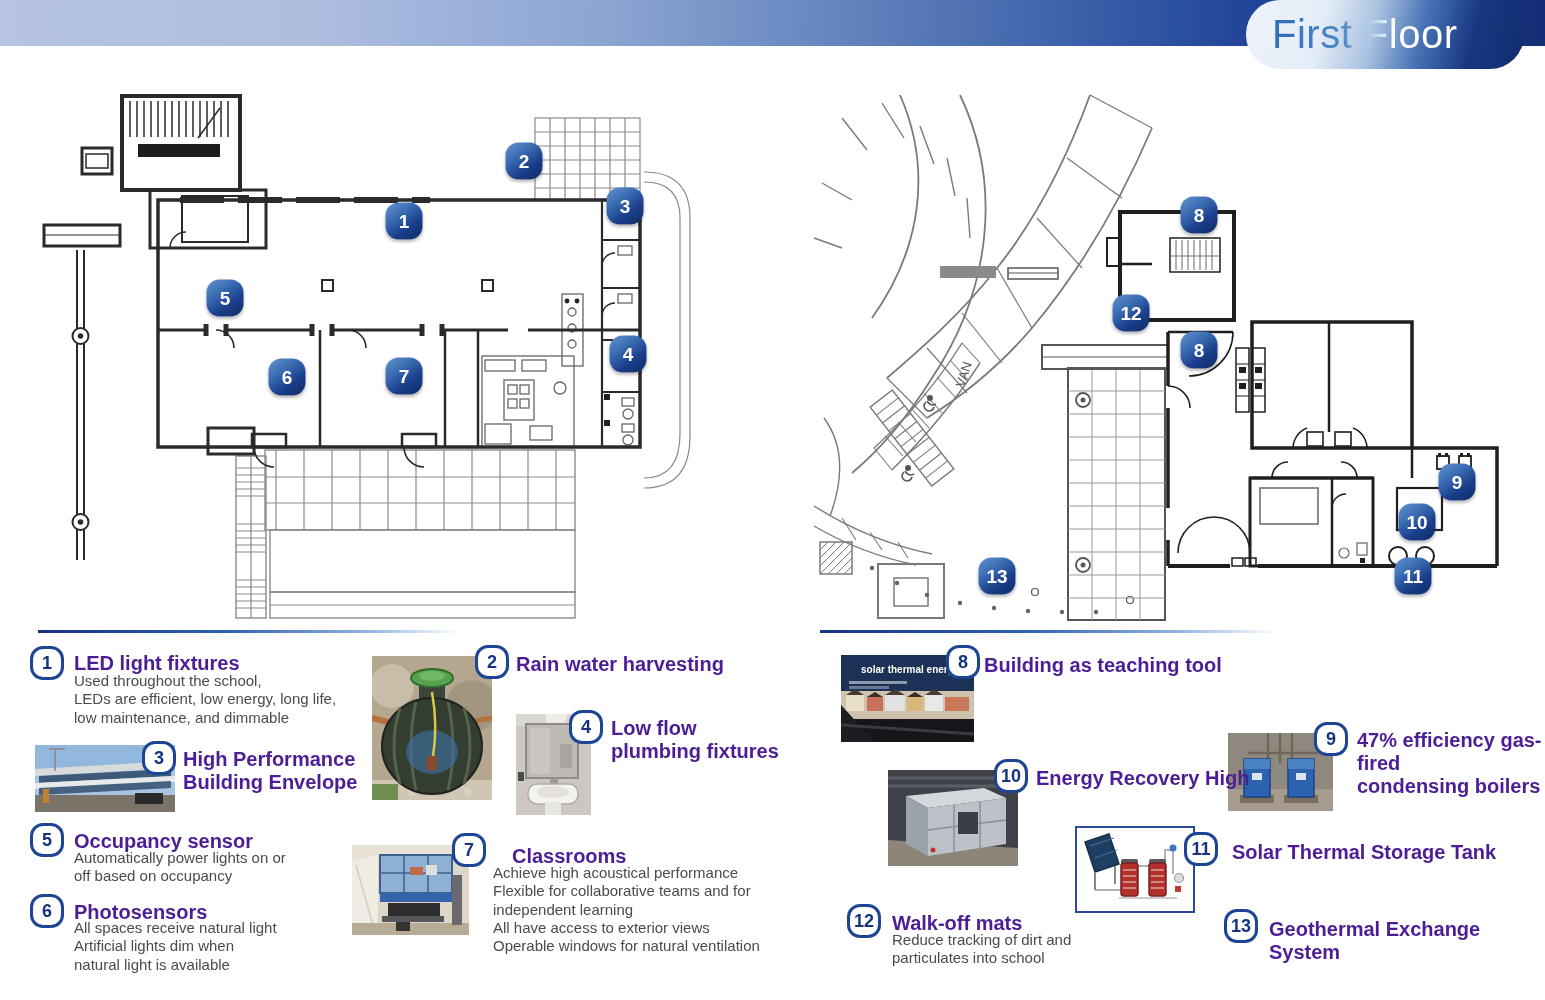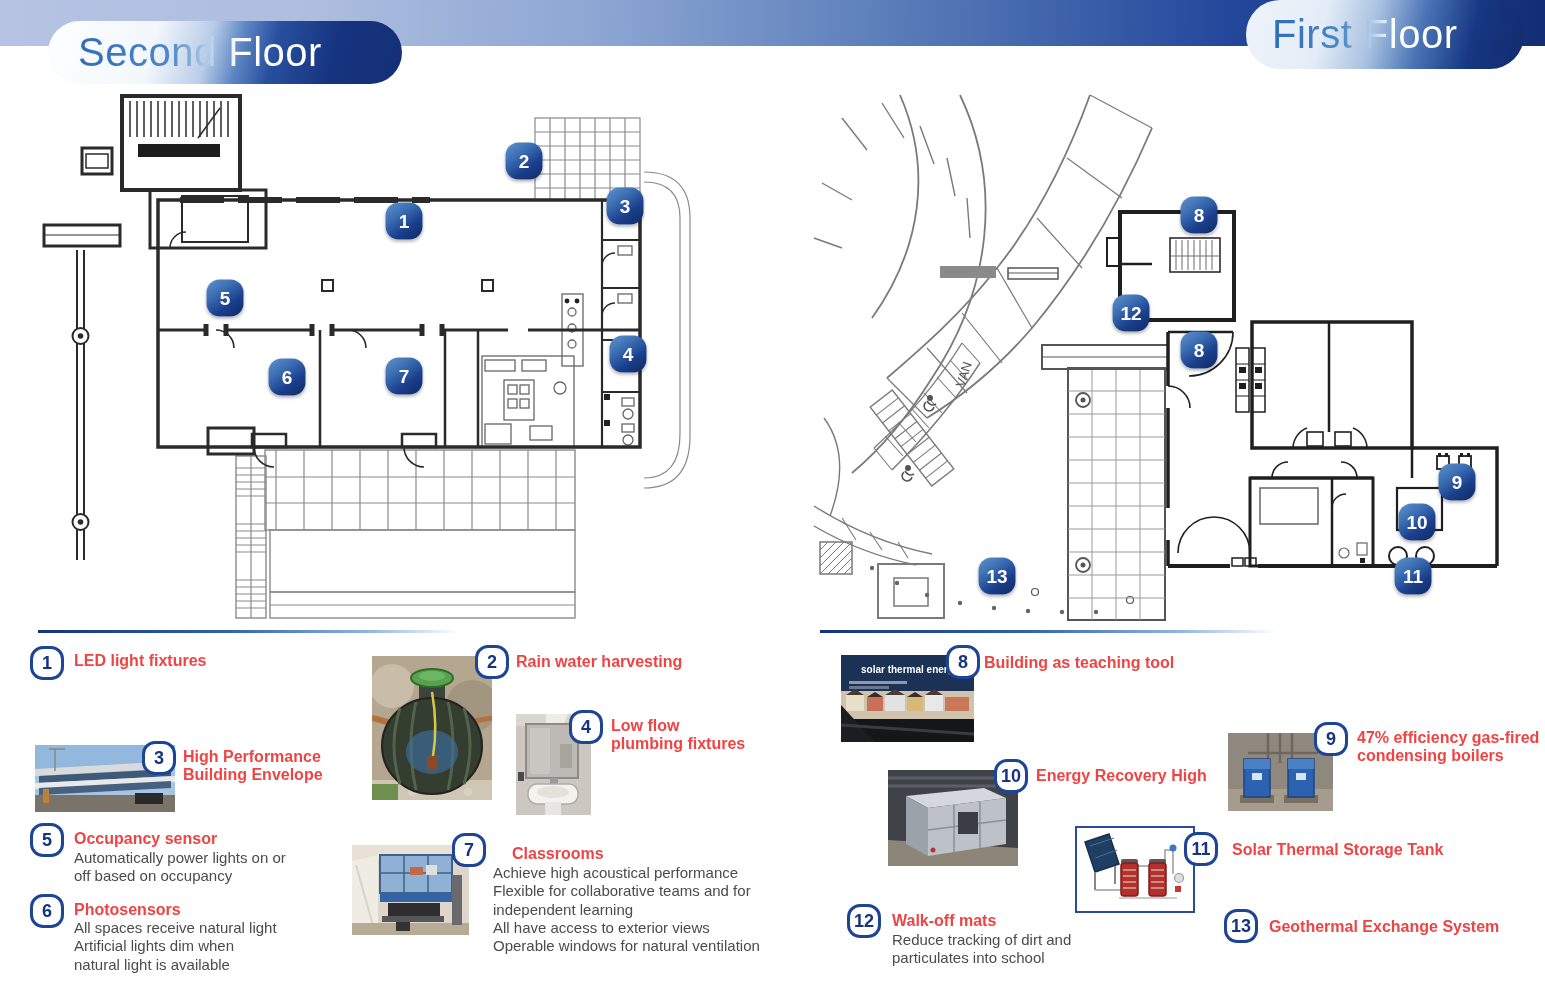--- a/index.html
+++ b/index.html
@@ -37,36 +37,33 @@
   .divider{position:absolute;height:3px;z-index:2;}
   .divider-left{left:38px;top:630px;width:422px;
     background:linear-gradient(90deg,#16337f 0%,#2f62ad 45%,#8fb4e2 78%,rgba(255,255,255,0) 100%);}
   .divider-right{left:820px;top:630px;width:458px;
     background:linear-gradient(90deg,#16337f 0%,#2f62ad 45%,#8fb4e2 78%,rgba(255,255,255,0) 100%);}
 
   
   .num{position:absolute;width:34px;height:34px;border-radius:13px;border:3px solid #1d4594;background:#fff;
     color:#16337f;font-weight:bold;font-size:18px;display:flex;align-items:center;justify-content:center;
     box-sizing:border-box;z-index:4;}
-  .ltitle{position:absolute;color:#ef4444;font-weight:bold;font-size:16px;line-height:1.15;white-space:pre-line;z-index:3;}
+  .ltitle{position:absolute;color:#4c1d95;font-weight:bold;font-size:20px;line-height:1.15;white-space:pre-line;z-index:3;}
   .lbody{position:absolute;color:#4b4b4b;font-size:15px;line-height:1.22;white-space:pre-line;z-index:3;}
   .photo{position:absolute;overflow:hidden;z-index:2;}
   .photo svg{display:block;}
   .solar-box{border:2.5px solid #2a4a9c;background:#fff;box-sizing:border-box;}
 </style>
 </head>
 <body>
 
 <div class="page">
 
   <div class="top-band"></div>
 
-  <div class="pill pill-second">
-    <span class="pill-text">Second Floor</span>
-  </div>
   <div class="pill pill-first">
     <span class="pill-text">First Floor</span>
   </div>
 
   <div class="plan plan-second">
     <svg width="680" height="545" viewBox="0 0 680 545">
       <defs>
         <linearGradient id="bw" x1="0" y1="0" x2="1" y2="0">
           <stop offset="0" stop-color="#1a3f8f" stop-opacity="0.2"></stop>
           <stop offset="0.45" stop-color="#1d4a9e"></stop>
@@ -337,20 +334,23 @@
       </div>
   </div>
 
   <div class="divider divider-left"></div>
   <div class="divider divider-right"></div>
 
   <div class="num" style="left:30px;top:646px">
       <span>1</span>
     </div>
   <div class="ltitle" style="left:74px;top:652px">LED light fixtures</div>
+  <div class="lbody" style="left:74px;top:672px">Used throughout the school,
+LEDs are efficient, low energy, long life,
+low maintenance, and dimmable</div>
 
   <div class="photo" style="left:35px;top:745px;width:140px;height:67px">
     <svg width="140" height="67" viewBox="0 0 140 67">
       <rect width="140" height="67" fill="#a8c4e2"></rect>
       <rect width="140" height="24" fill="#93b8dd"></rect>
       <polygon points="0,24 140,16 140,23 0,31" fill="#d8dadc"></polygon>
       <polygon points="4,31 136,24 136,31 4,38" fill="#3f5a78"></polygon>
       <polygon points="0,38 140,31 140,37 0,44" fill="#e8e9ea"></polygon>
       <polygon points="4,43 136,36 136,43 4,50" fill="#46617f"></polygon>
       <rect y="50" width="140" height="17" fill="#7a7468"></rect>

